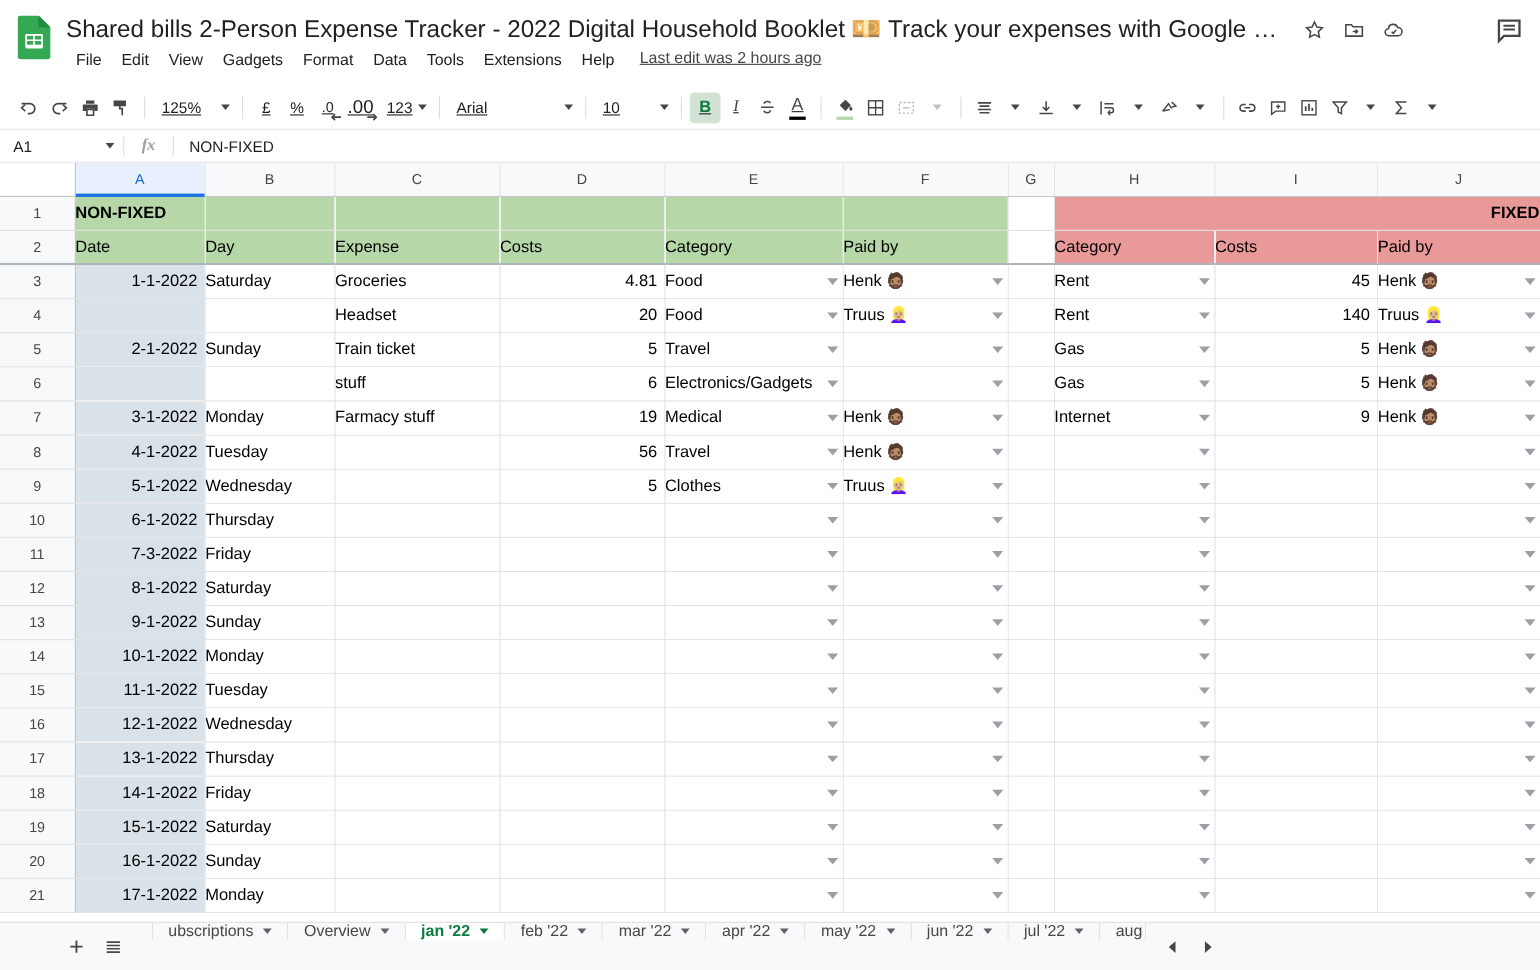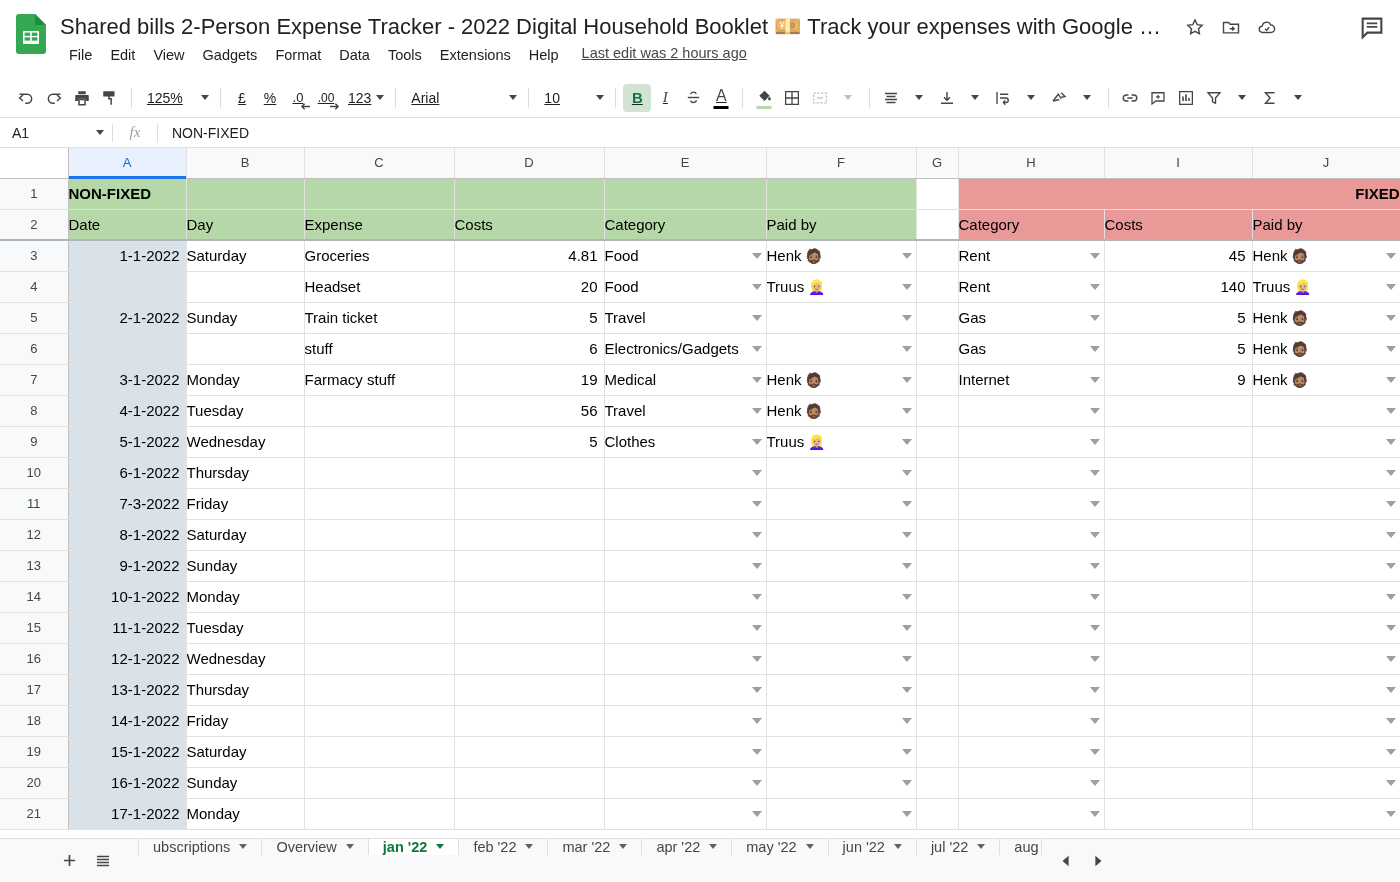--- a/index.html
+++ b/index.html
@@ -58,21 +58,21 @@
   .underbar.green { background:#b6d7a8; }
   .tb.rel { position:relative; }
   .tb.dis { opacity:.34; }
 
   
   .formulabar { height:30px; flex:0 0 30px; display:flex; align-items:center; border-bottom:1px solid #e0e0e0; background:#fff; }
   .namebox { width:112px; height:30px; display:flex; align-items:center; padding:0 8px 0 12px; cursor:pointer; }
   .namebox .nb-txt { font-size:14px; color:#202124; flex:1 1 auto; }
   .fx-sep { width:1px; height:18px; background:#dadce0; }
   .fx { width:44px; display:flex; align-items:center; justify-content:center; color:#9aa0a6; font-size:15px;
-        font-style:italic; font-family:"Liberation Serif",serif; font-weight:400; }
+        font-style:italic; font-family:"Liberation Serif",serif; font-weight:700; }
   .formula-val { font-size:14px; color:#202124; padding-left:14px; }
 
   
   .gridwrap { flex:1 1 auto; position:relative; overflow:hidden; background:#fff; }
   table.grid { border-collapse:collapse; table-layout:fixed; width:1400px; }
   table.grid td, table.grid th { padding:0; margin:0; }
 
   .corner { width:68px; height:30px; background:#fff; border-right:1px solid #c0c0c0; border-bottom:1px solid #c0c0c0; }
   th.colhead {
     height:30px; background:#f8f9fa; border-right:1px solid #e1e1e1; border-bottom:1px solid #c0c0c0;
@@ -231,21 +231,21 @@
     <div class="tb">
         <span class="tb-text">%</span>
       </div>
     <div class="tb rel">
       <span class="tb-text" style="font-size:13px">.0</span>
       <svg width="11" height="9" viewBox="0 0 12 10" style="position:absolute;bottom:1px;right:1px" fill="none" stroke="currentColor" stroke-width="1.6">
           <path d="M11 5H2M5 2L2 5l3 3"></path>
         </svg>
     </div>
     <div class="tb rel">
-      <span class="tb-text" style="font-size:12px">.00</span>
+      <span class="tb-text" style="font-size:17px">.00</span>
       <svg width="11" height="9" viewBox="0 0 12 10" style="position:absolute;bottom:1px;right:0px" fill="none" stroke="currentColor" stroke-width="1.6">
           <path d="M1 5h9M7 2l3 3-3 3"></path>
         </svg>
     </div>
     <div class="tb-combo">
       <span class="lbl">123</span>
       <span class="caret sm"></span>
     </div>
 
     <div class="tb-sep"></div>

